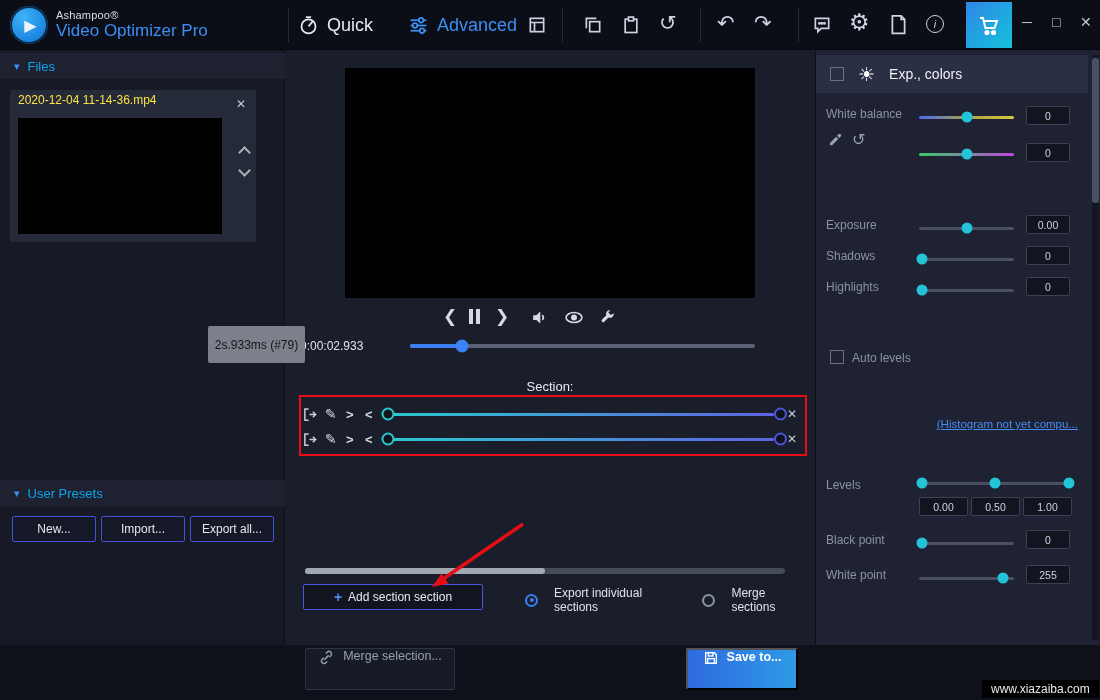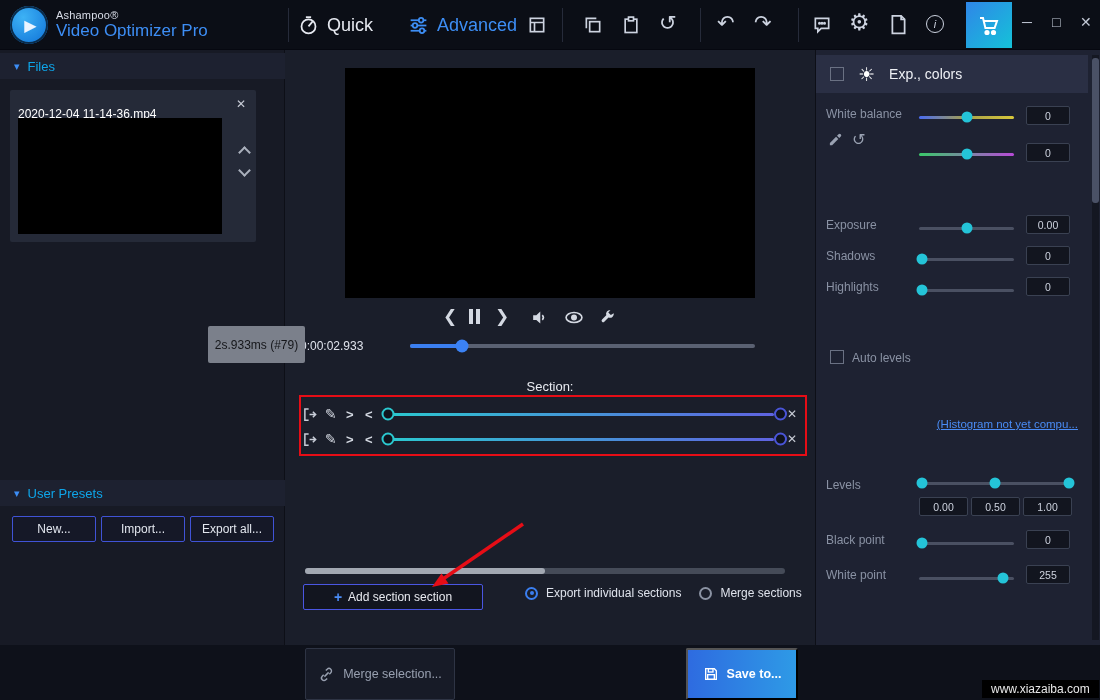--- a/index.html
+++ b/index.html
@@ -24,21 +24,21 @@
   .cart-button { position:absolute; left:966px; top:2px; width:46px; height:46px; background:linear-gradient(135deg,#2f86e8,#15c2d8); display:flex; align-items:center; justify-content:center; cursor:pointer; }
   .win-ctl { position:absolute; top:14px; color:#c3c9d6; font-size:14px; cursor:pointer; }
   .info-circle { width:18px; height:18px; border:1.6px solid #cdd3e0; border-radius:50%; display:flex; align-items:center; justify-content:center; font-size:11px; font-style:italic; color:#cdd3e0; }
 
   
   .left-panel { position:absolute; left:0; top:50px; width:285px; height:595px; background:#171a25; border-right:1px solid #0d0f17; }
   .sect-header { position:absolute; left:0; width:285px; height:26px; background:#1d2130; display:flex; align-items:center; gap:8px; padding-left:14px; }
   .tri { color:#3d8ef5; font-size:11px; }
   .sect-title { color:#0ea5e9; font-size:13px; }
   .file-card { position:absolute; left:10px; top:40px; width:246px; height:152px; background:#252a38; border-radius:2px; }
-  .file-name { position:absolute; left:8px; top:17px; color:#ffffff; font-size:12px; }
+  .file-name { position:absolute; left:8px; top:3px; color:#fde047; font-size:12px; }
   .file-close { position:absolute; right:10px; top:7px; color:#c8ccd6; font-size:12px; cursor:pointer; }
   .file-thumb { position:absolute; left:8px; top:28px; width:204px; height:116px; background:#000; }
   .chev { width:9px; height:9px; border-left:2px solid #aab0bc; border-top:2px solid #aab0bc; position:absolute; left:230px; cursor:pointer; }
   .chev-up { top:58px; transform:rotate(45deg); }
   .chev-down { top:76px; transform:rotate(225deg); }
   .preset-btn { position:absolute; top:466px; height:26px; width:84px; background:#151827; border:1px solid #4053d6; color:#e2e6ee; font-size:12px; display:flex; align-items:center; justify-content:center; border-radius:2px; cursor:pointer; }
 
   
   .tooltip-frame { position:absolute; left:208px; top:326px; width:97px; height:37px; background:#7b808b; color:#15161a; font-size:12px; display:flex; align-items:center; justify-content:center; z-index:30; border-radius:2px; }
   .tooltip-range { position:absolute; left:110px; top:377px; width:190px; height:123px; background:#282c38; z-index:30; box-shadow:0 2px 8px rgba(0,0,0,.5); }
@@ -66,29 +66,29 @@
   .sec-slider { position:relative; flex:1; height:16px; cursor:pointer; }
   .sec-slider .track { position:absolute; left:6px; right:6px; top:7px; height:3px; background:linear-gradient(90deg,#2bc8cf,#5f63e0); border-radius:2px; }
   .sec-handle { position:absolute; top:8px; width:13px; height:13px; border-radius:50%; background:#10131c; transform:translate(-50%,-50%); }
   .sec-handle.left { left:6px; border:2px solid #2bc8cf; }
   .sec-handle.right { right:-7px; left:auto; transform:translate(0,-50%); border:2px solid #4a55d8; }
   .sec-close { color:#c8ccd6; font-size:12px; cursor:pointer; }
   .h-scrollbar { position:absolute; left:20px; top:518px; width:480px; height:6px; background:#454b58; border-radius:3px; cursor:pointer; }
   .h-scrollbar .thumb { position:absolute; left:0; top:0; width:240px; height:6px; background:#a2a8b2; border-radius:3px; }
   .add-section-btn { position:absolute; left:18px; top:534px; width:180px; height:26px; background:#12151f; border:1px solid #4a56e2; border-radius:2px; color:#e8eaf0; font-size:12px; display:flex; align-items:center; justify-content:center; gap:6px; cursor:pointer; }
   .add-plus { color:#4a8cf5; font-size:14px; font-weight:bold; }
-  .radio-group { position:absolute; left:240px; top:536px; display:flex; align-items:center; gap:8px; }
+  .radio-group { position:absolute; left:240px; top:536px; display:flex; align-items:center; gap:16px; }
   .radio { width:13px; height:13px; border-radius:50%; border:2px solid #8b93a3; position:relative; cursor:pointer; flex:none; }
   .radio.checked { border-color:#3b7ff0; }
   .radio.checked::after { content:""; position:absolute; left:2.5px; top:2.5px; width:4px; height:4px; background:#3b7ff0; border-radius:50%; }
   .radio-label { color:#dfe3ec; font-size:12px; margin-right:10px; cursor:pointer; }
 
   
   .bottom-bar { position:absolute; left:0; top:645px; width:1100px; height:55px; background:#0e111a; }
-  .btn { position:absolute; top:3px; height:52px; display:flex; align-items:center; justify-content:center; gap:8px; font-size:12.5px; border-radius:2px; cursor:pointer; }
+  .btn { position:absolute; top:3px; height:42px; display:flex; justify-content:center; gap:8px; font-size:12.5px; border-radius:2px; cursor:pointer; }
   .btn-merge { left:305px; width:150px; background:#171b27; border:1px solid #2e3444; color:#98a0b0; }
   .btn-blue { background:linear-gradient(90deg,#2e6be0,#2e9ae6); color:#fff; font-weight:bold; }
   .btn-export { left:500px; width:172px; }
   .btn-save { left:686px; width:112px; }
 
   
   .right-panel { position:absolute; left:815px; top:50px; width:285px; height:595px; background:#1e2232; border-left:1px solid #0d0f17; }
   .rp-header { position:absolute; left:0; top:5px; width:272px; height:38px; background:#2a2f44; display:flex; align-items:center; gap:14px; padding-left:14px; }
   .rp-check { width:14px; height:14px; border:1px solid #6a7183; background:transparent; cursor:pointer; flex:none; }
   .rp-sun { color:#fff; font-size:19px; }

